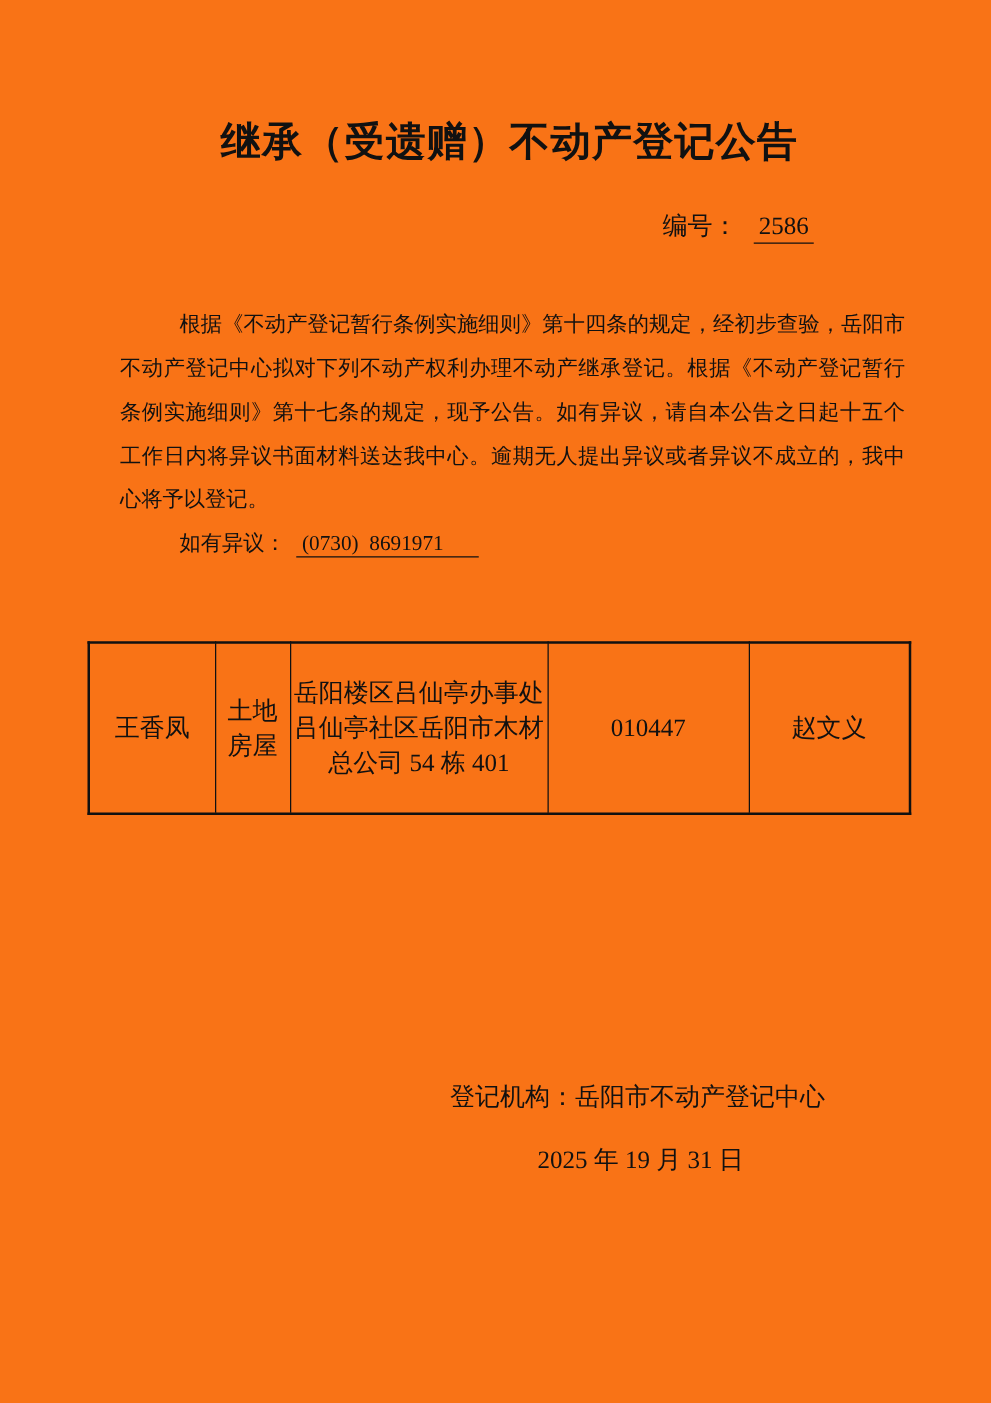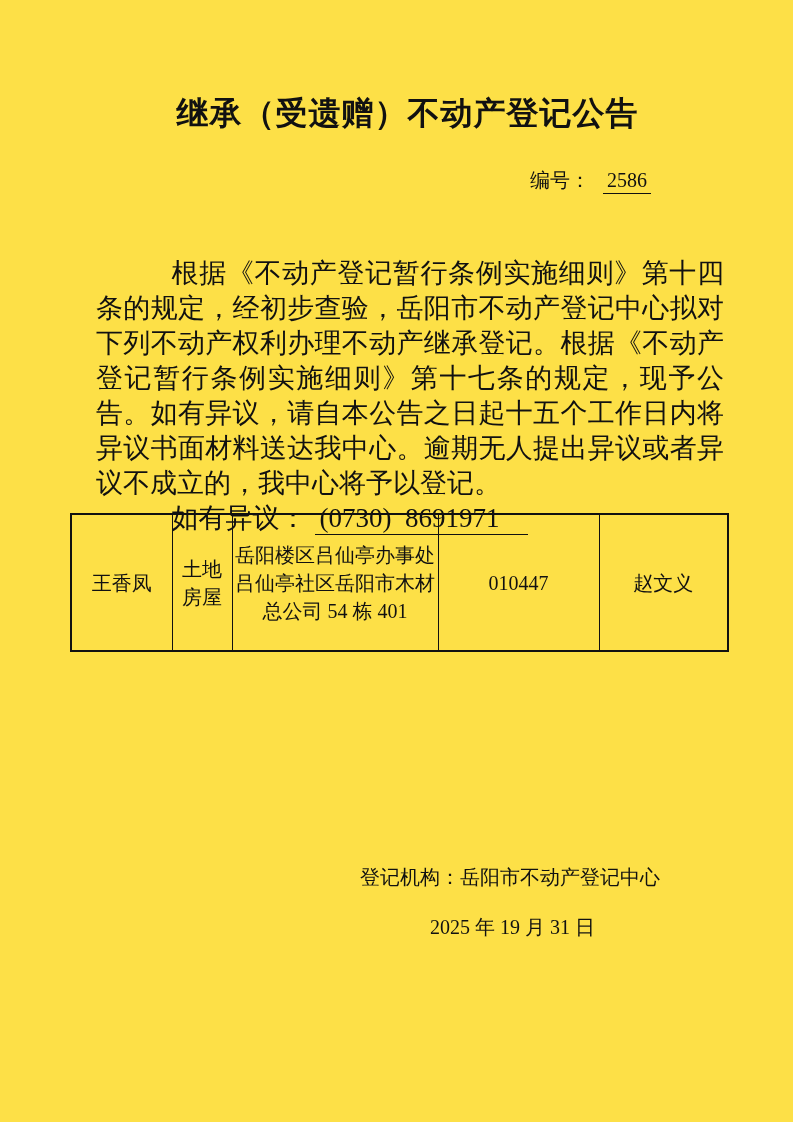--- a/index.html
+++ b/index.html
@@ -5,21 +5,21 @@
   html, body {
     margin: 0;
     padding: 0;
     background: #e8e8e8;
   }
   .page {
     position: relative;
     width: 793px;
     height: 1122px;
     margin: 0 auto;
-    background: #fde047;
+    background: #f97316;
     color: #111111;
     font-family: "Liberation Serif", "DejaVu Serif", serif;
     overflow: hidden;
   }
   .title {
     position: absolute;
     top: 92px;
     left: 0;
     width: 100%;
     padding-left: 22px;
@@ -39,24 +39,24 @@
     white-space: nowrap;
   }
   .doc-no .num {
     display: inline-block;
     margin-left: 13px;
     padding: 0 4px 1px 4px;
     border-bottom: 1.5px solid #111;
   }
   .body-block {
     position: absolute;
-    top: 256px;
+    top: 242px;
     left: 96px;
     width: 628px;
-    font-size: 27px;
+    font-size: 17px;
     line-height: 35px;
     text-align: justify;
   }
   .body-block p {
     margin: 0;
   }
   .indent {
     text-indent: 2.8em;
   }
   .u-span {

